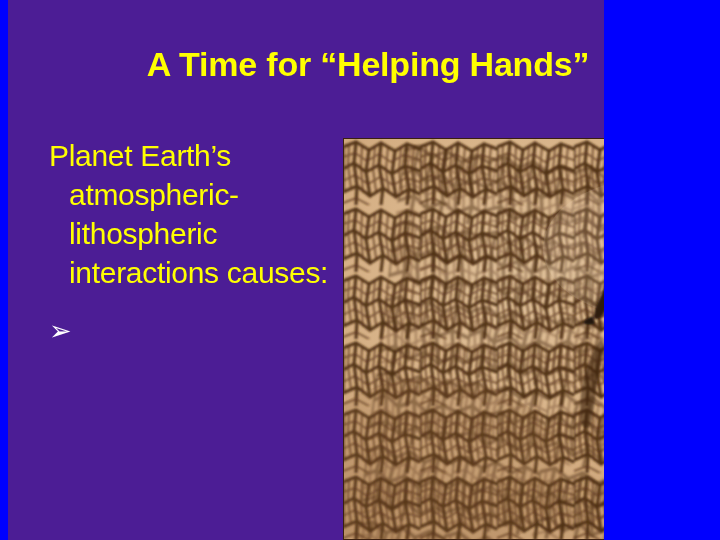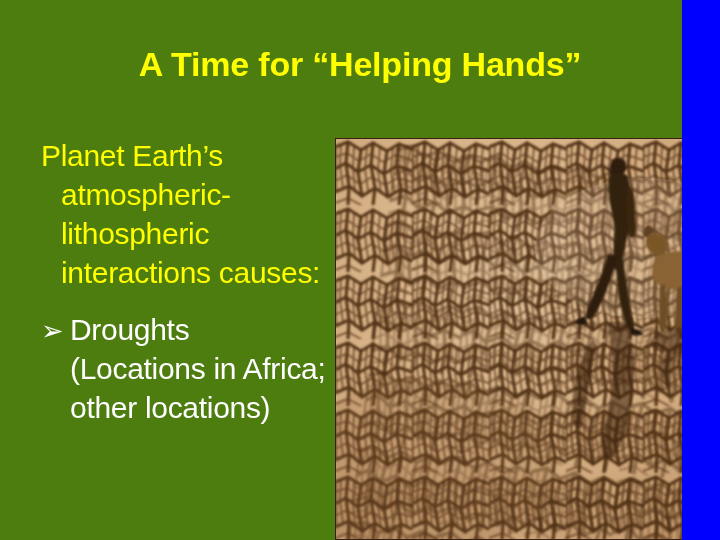--- a/index.html
+++ b/index.html
@@ -8,24 +8,25 @@
   }
   body {
     width: 720px;
     height: 540px;
     overflow: hidden;
     background: #0000ff;
     font-family: "Liberation Sans", sans-serif;
   }
   #slide {
     position: relative;
-    width: 682px;
+    width: 596px;
     height: 540px;
-    background: #4d7c0f;
+    background: #4c1d95;
     overflow: hidden;
+    margin-left: 8px;
   }
   
   #slide-title {
     position: absolute;
     left: 0;
     top: 44px;
     width: 720px;
     text-align: center;
     color: #ffff00;
     font-size: 34px;
@@ -100,21 +101,20 @@
   <div id="slide-title">A Time for “Helping Hands”</div>
 
   <div id="body-column">
 
     <div class="bullet bullet-primary">
       <span class="bullet-text">Planet Earth’s atmospheric-lithospheric interactions causes:</span>
     </div>
 
     <div class="bullet bullet-secondary">
       <span class="arrow-marker">➢</span>
-      <span class="bullet-text">Droughts (Locations in Africa; other locations)</span>
     </div>
 
   </div>
 
   <div id="photo-frame">
     <svg viewBox="0 0 385 402" preserveAspectRatio="none">
       <defs>
         <radialGradient id="groundGrad" cx="45%" cy="35%" r="80%">
           <stop offset="0%" stop-color="#E2C49E"></stop>
           <stop offset="55%" stop-color="#D6B085"></stop>

